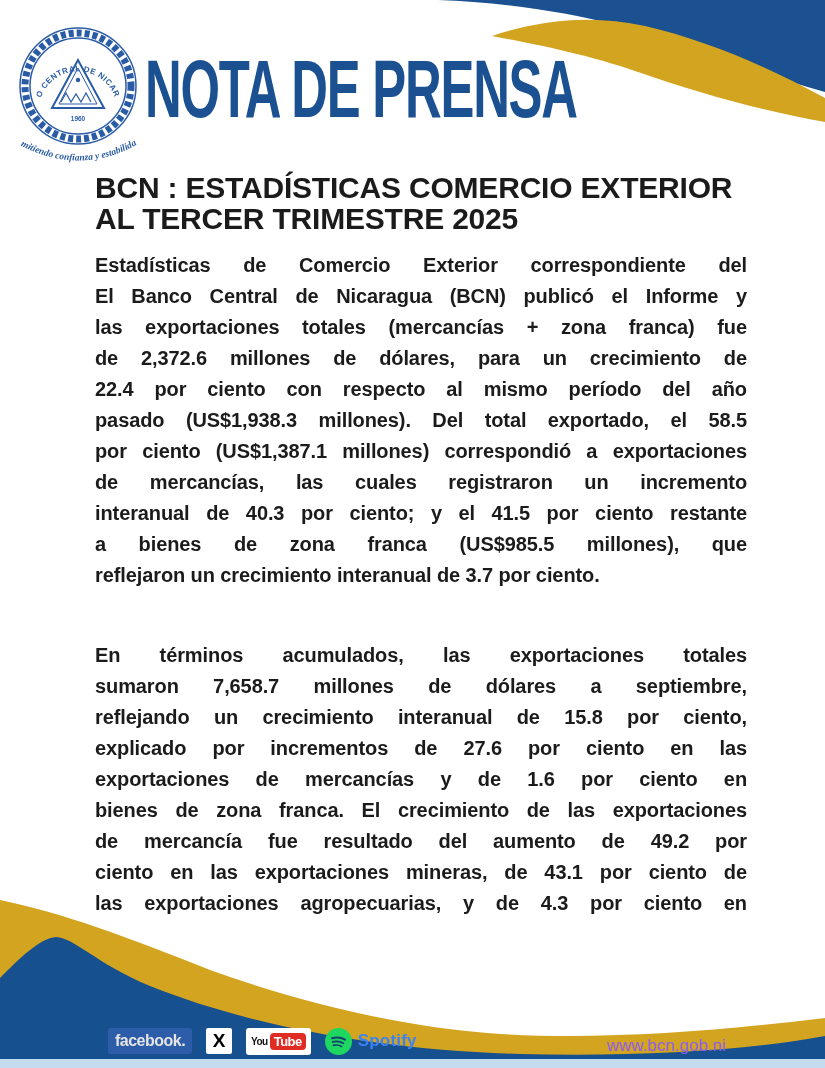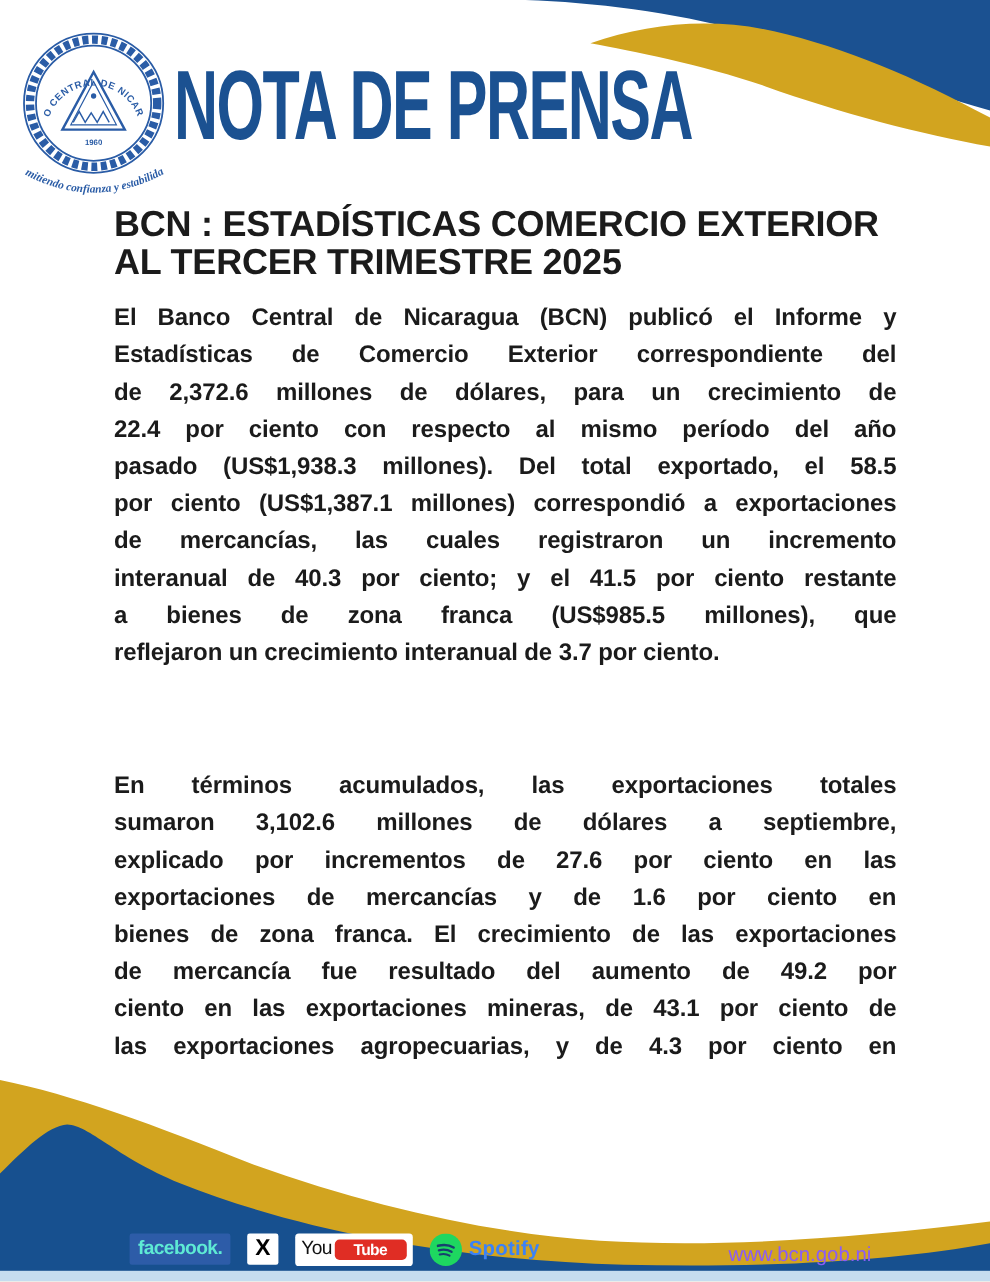--- a/index.html
+++ b/index.html
@@ -31,36 +31,36 @@
     letter-spacing:-0.1px;
   }
   .para.p1 .line:last-child{text-align-last:left;}
   .p1{top:250px;}
   .p2{top:640px;}
   
   .deco-bottom{position:absolute;bottom:0;left:0;width:825px;height:190px;}
   .social-row{position:absolute;left:108px;top:1026px;height:30px;display:flex;align-items:center;gap:14px;z-index:10;}
   .fb-badge{
     width:84px;height:26px;background:#2d5ca8;border-radius:2px;
-    color:#5eead4;font-weight:700;font-size:16px;letter-spacing:-0.5px;
+    color:#e5e5e5;font-weight:700;font-size:16px;letter-spacing:-0.5px;
     display:flex;align-items:center;justify-content:center;
   }
   .x-badge{
     width:26px;height:26px;background:#ffffff;border-radius:2px;
     color:#000000;font-weight:700;font-size:19px;
     display:flex;align-items:center;justify-content:center;
   }
   .yt-badge{
     height:27px;background:#ffffff;border-radius:3px;padding:0 5px;
     display:flex;align-items:center;gap:2px;
   }
-  .yt-you{color:#111111;font-weight:400;font-size:16px;letter-spacing:-0.5px;}
+  .yt-you{color:#111111;font-weight:700;font-size:10px;letter-spacing:-0.5px;}
   .yt-tube{
     background:#e02d24;border-radius:4px;color:#ffffff;font-weight:700;
-    font-size:13px;padding:1px 16px;letter-spacing:-0.5px;
+    font-size:13px;padding:1px 4px;letter-spacing:-0.5px;
   }
   .spotify{display:flex;align-items:center;gap:6px;}
   .spotify-label{color:#3b82f6;font-weight:700;font-size:17px;letter-spacing:0.2px;}
   .website{
     position:absolute;left:607px;top:1036px;z-index:10;
     color:#8b5cf6;font-size:17px;font-weight:400;
   }
 </style>
 </head>
 <body>
@@ -94,35 +94,37 @@
   </svg>
 
   <div class="press-title">NOTA DE PRENSA</div>
 
   <div class="doc doc-title">
     <div>BCN : ESTADÍSTICAS COMERCIO EXTERIOR</div>
     <div>AL TERCER TRIMESTRE 2025</div>
   </div>
 
   <div class="doc para p1">
+      <div class="line">Estadísticas de Comercio Exterior correspondiente del</div>
       <div class="line">El Banco Central de Nicaragua (BCN) publicó el Informe y</div>
-      <div class="line">Estadísticas de Comercio Exterior correspondiente del</div>
+      <div class="line">las exportaciones totales (mercancías + zona franca) fue</div>
       <div class="line">de 2,372.6 millones de dólares, para un crecimiento de</div>
       <div class="line">22.4 por ciento con respecto al mismo período del año</div>
       <div class="line">pasado (US$1,938.3 millones). Del total exportado, el 58.5</div>
       <div class="line">por ciento (US$1,387.1 millones) correspondió a exportaciones</div>
       <div class="line">de mercancías, las cuales registraron un incremento</div>
       <div class="line">interanual de 40.3 por ciento; y el 41.5 por ciento restante</div>
       <div class="line">a bienes de zona franca (US$985.5 millones), que</div>
       <div class="line">reflejaron un crecimiento interanual de 3.7 por ciento.</div>
     </div>
 
   <div class="doc para p2">
       <div class="line">En términos acumulados, las exportaciones totales</div>
-      <div class="line">sumaron 3,102.6 millones de dólares a septiembre,</div>
+      <div class="line">sumaron 7,658.7 millones de dólares a septiembre,</div>
+      <div class="line">reflejando un crecimiento interanual de 15.8 por ciento,</div>
       <div class="line">explicado por incrementos de 27.6 por ciento en las</div>
       <div class="line">exportaciones de mercancías y de 1.6 por ciento en</div>
       <div class="line">bienes de zona franca. El crecimiento de las exportaciones</div>
       <div class="line">de mercancía fue resultado del aumento de 49.2 por</div>
       <div class="line">ciento en las exportaciones mineras, de 43.1 por ciento de</div>
       <div class="line">las exportaciones agropecuarias, y de 4.3 por ciento en</div>
     </div>
 
   <svg class="deco-bottom" viewBox="0 0 825 190" aria-hidden="true">
     <path d="M0,22 C60,34 130,60 210,92 C310,128 410,150 500,156 C600,162 710,154 825,140 L825,190 L0,190 Z" fill="#d2a41f"></path>

